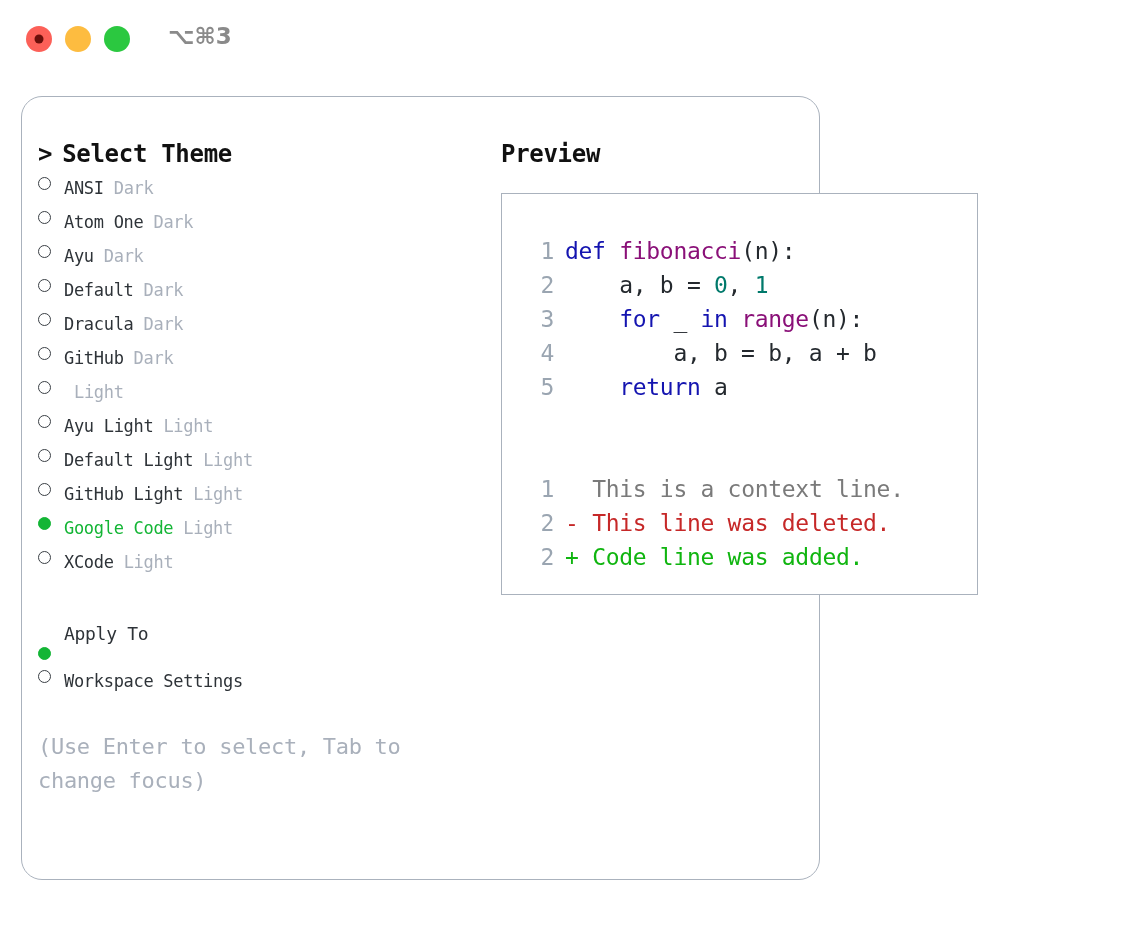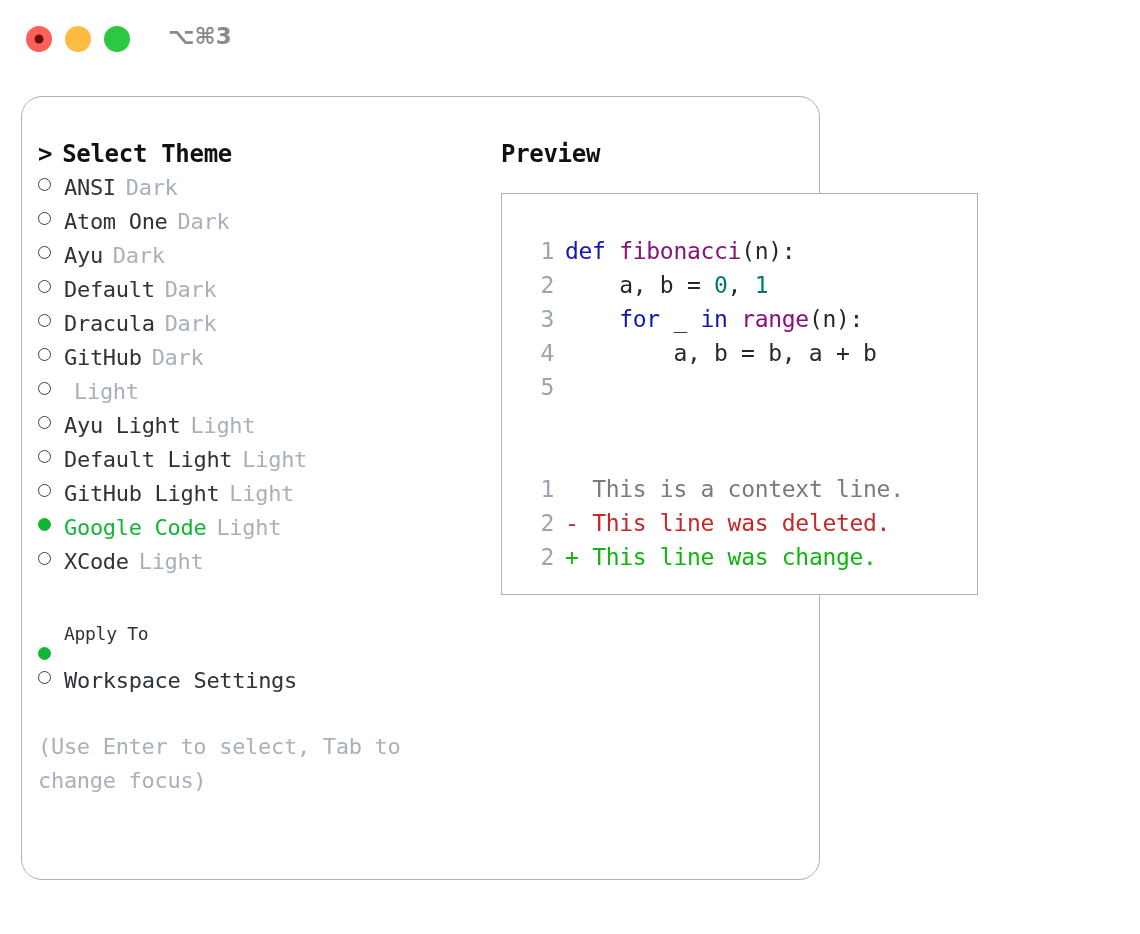--- a/index.html
+++ b/index.html
@@ -99,21 +99,21 @@
     line-height: 34px;
     white-space: nowrap;
     letter-spacing: -0.3px;
   }
   .list-header .caret { margin-right: 10px; }
 
   .opt {
     display: flex;
     align-items: baseline;
     line-height: 34px;
-    font-size: 22px;
+    font-size: 17px;
     white-space: nowrap;
     letter-spacing: -0.3px;
     text-align: right;
   }
   .bullet {
     display: inline-block;
     width: 13px;
     height: 13px;
     border-radius: 50%;
     border: 1.6px solid #3a3f45;
@@ -323,37 +323,38 @@
           <span class="code-text"><span class="tok-kw">    for</span><span class="tok-pl"> _ </span><span class="tok-kw">in </span><span class="tok-fn">range</span><span class="tok-pl">(n):</span></span>
         </div>
 
         <div class="code-line">
           <span class="lineno">4</span>
           <span class="code-text"><span class="tok-pl">        a, b = b, a + b</span></span>
         </div>
 
         <div class="code-line">
           <span class="lineno">5</span>
+          <span class="code-text"><span class="tok-kw">    return</span><span class="tok-pl"> a</span></span>
         </div>
 
         <div class="blankline"></div>
         <div class="blankline"></div>
 
         <div class="code-line">
           <span class="lineno">1</span>
           <span class="diff-ctx"> </span><span class="diff-ctx">&nbsp;</span><span class="diff-ctx">This is a context line.</span>
         </div>
 
         <div class="code-line">
           <span class="lineno">2</span>
           <span class="diff-del">-</span><span class="diff-del">&nbsp;</span><span class="diff-del">This line was deleted.</span>
         </div>
 
         <div class="code-line">
           <span class="lineno">2</span>
-          <span class="diff-add">+</span><span class="diff-add">&nbsp;</span><span class="diff-add">This line was change.</span>
+          <span class="diff-add">+</span><span class="diff-add">&nbsp;</span><span class="diff-add">Code line was added.</span>
         </div>
 
       </div>
     </div>
 
   </div>
 </div>
 
 </body></html>

